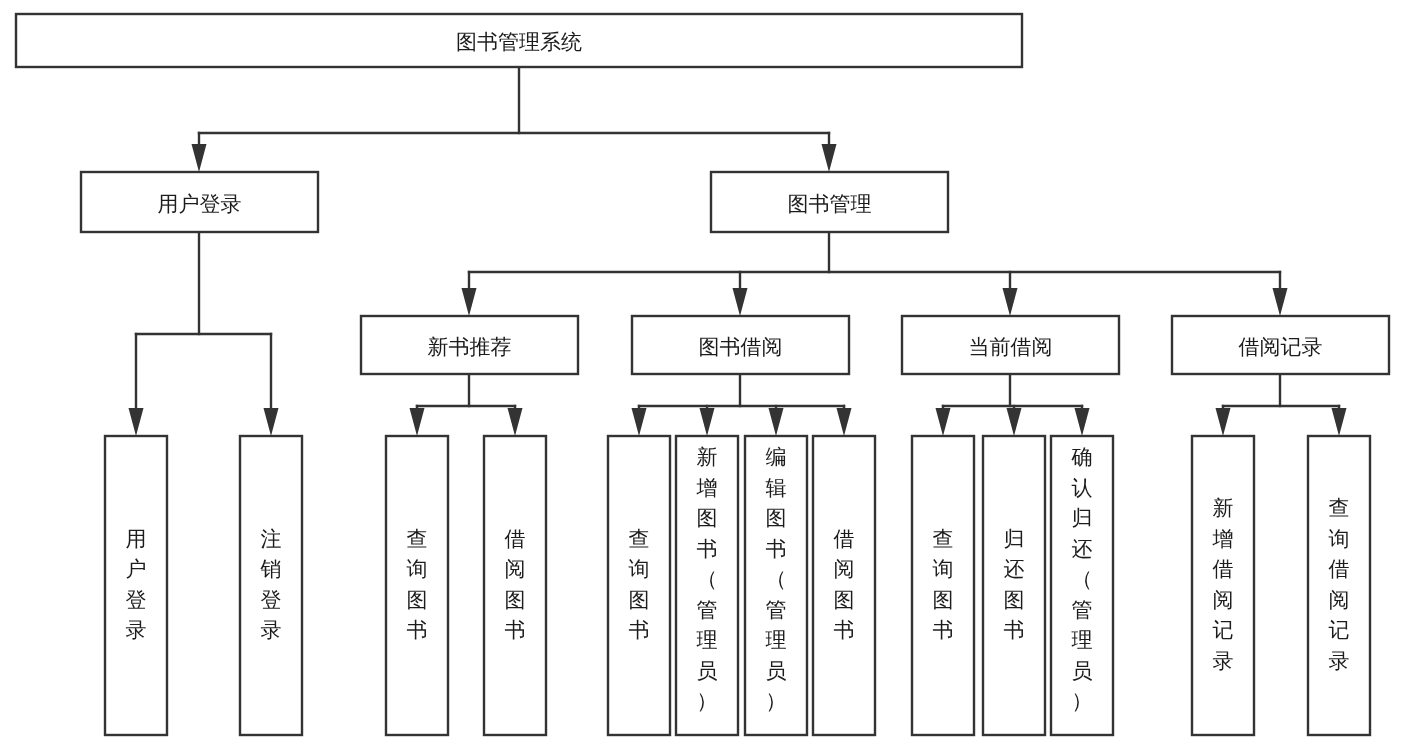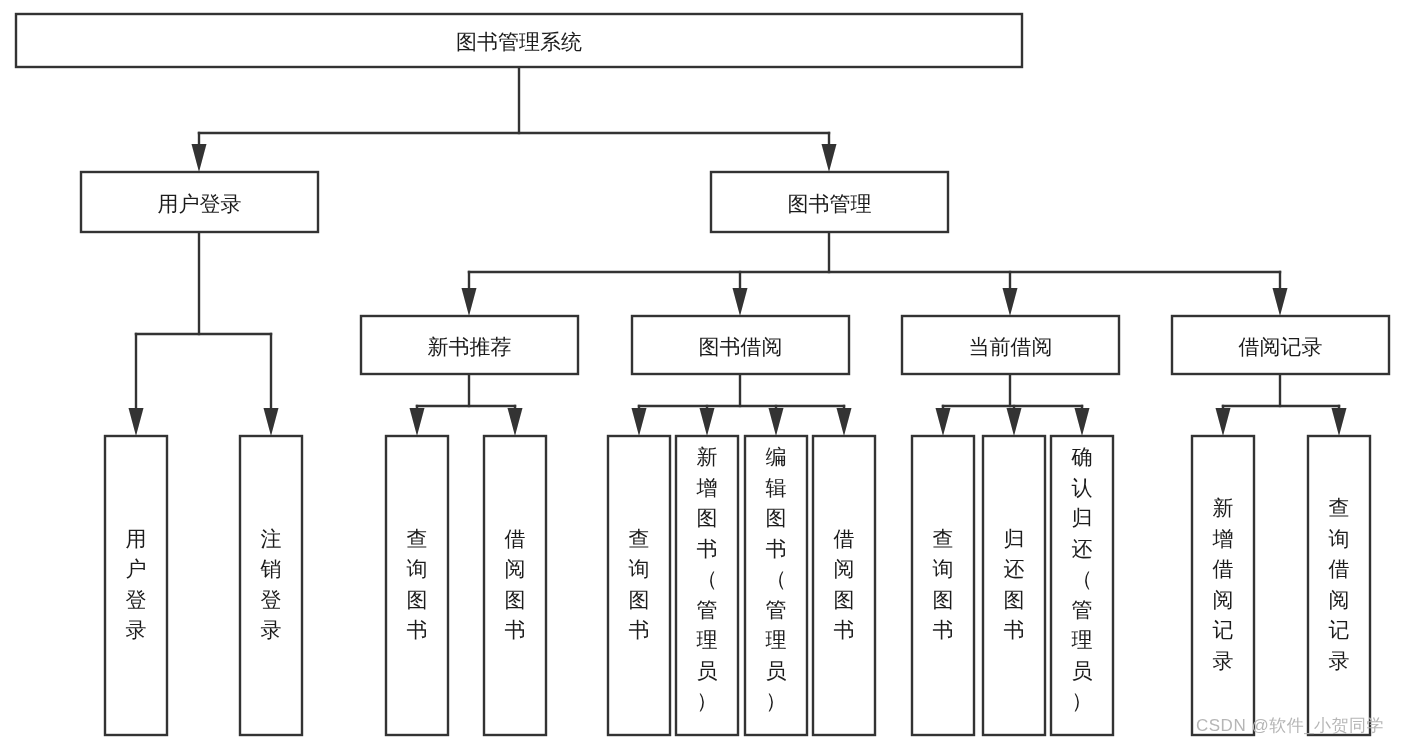--- a/index.html
+++ b/index.html
@@ -217,14 +217,13 @@
         <g>
           <rect x="1192" y="436" width="62" height="299" class="node-box"></rect>
           <text x="1223" y="0" class="node-label-v"><tspan x="1223" y="515.25">新</tspan><tspan x="1223" y="545.75">增</tspan><tspan x="1223" y="576.25">借</tspan><tspan x="1223" y="606.75">阅</tspan><tspan x="1223" y="637.25">记</tspan><tspan x="1223" y="667.75">录</tspan></text>
         </g>
         <g>
           <rect x="1308" y="436" width="62" height="299" class="node-box"></rect>
           <text x="1339" y="0" class="node-label-v"><tspan x="1339" y="515.25">查</tspan><tspan x="1339" y="545.75">询</tspan><tspan x="1339" y="576.25">借</tspan><tspan x="1339" y="606.75">阅</tspan><tspan x="1339" y="637.25">记</tspan><tspan x="1339" y="667.75">录</tspan></text>
         </g>
       </g>
   </svg>
-  <div class="watermark-text" style="left: 1196px; top: 714px; color: rgb(182, 182, 182);">CSDN @软件_小贺同学</div>
 </div>
 
 </body></html>

